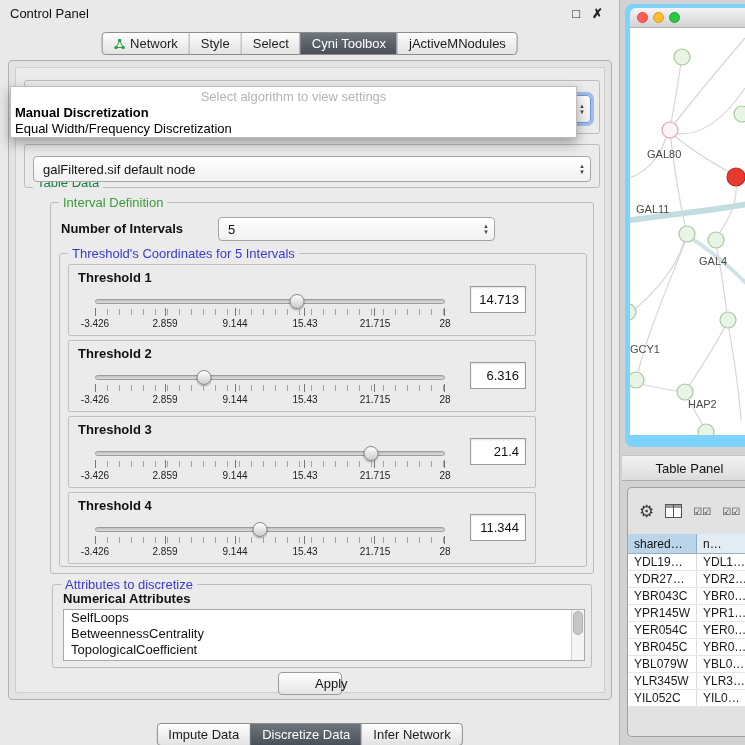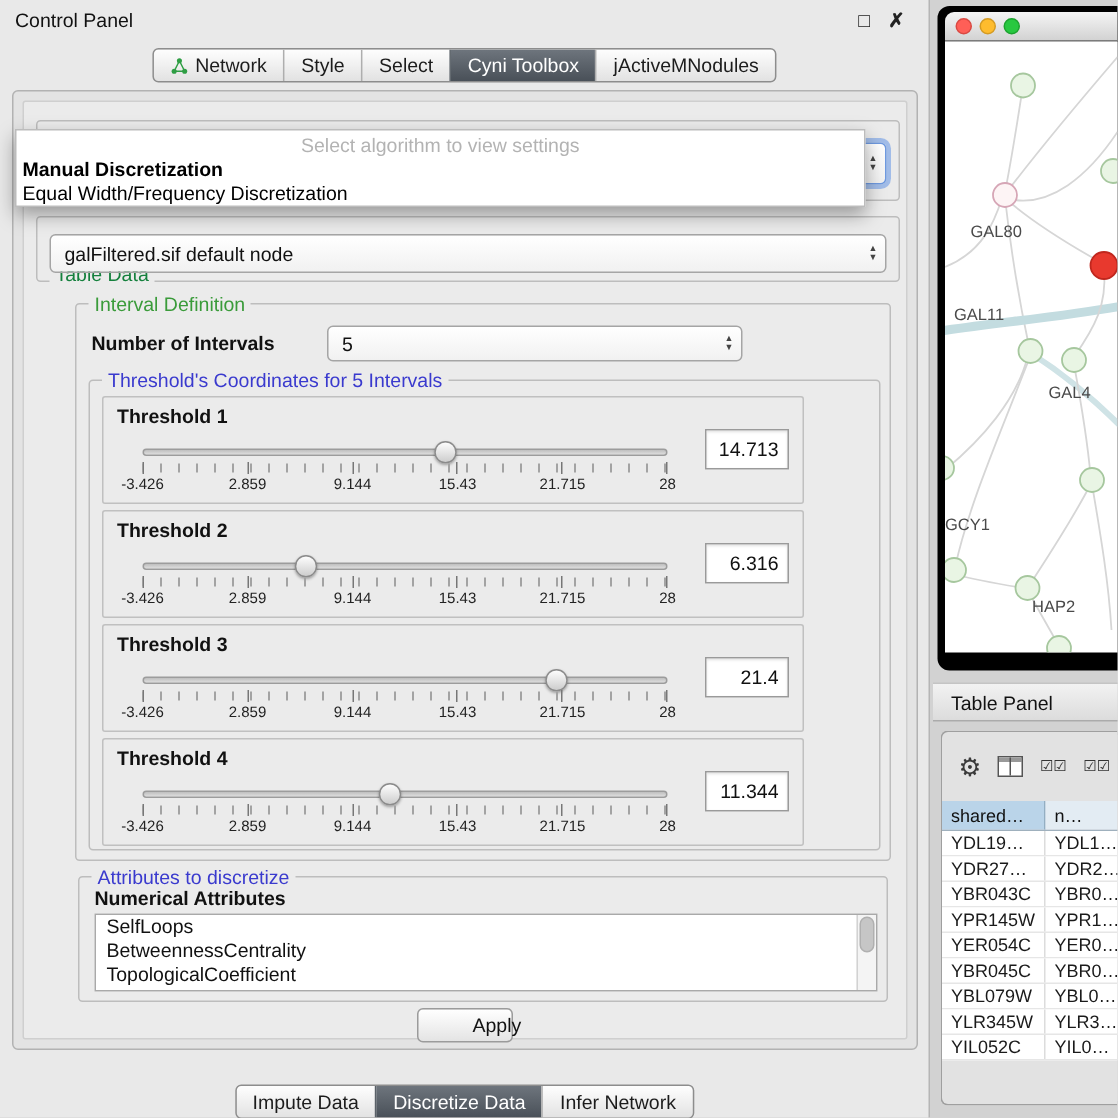--- a/index.html
+++ b/index.html
@@ -67,38 +67,38 @@
     box-shadow:inset 0 1px 2px rgba(0,0,0,.12);}
   
   .attr-header{position:absolute;left:10px;top:6px;font-size:13px;font-weight:bold;color:#111;}
   .listbox{position:absolute;left:10px;top:24px;width:522px;height:52px;background:#fff;border:1px solid #a9a9a9;overflow:hidden;}
   .list-item{font-size:13px;line-height:16px;padding-left:7px;color:#111;}
   .vscroll{position:absolute;right:0;top:0;bottom:0;width:13px;background:#f4f4f4;border-left:1px solid #d2d2d2;}
   .vthumb{position:absolute;left:1px;top:1px;width:10px;height:24px;background:#c6c6c6;border:1px solid #b0b0b0;border-radius:5px;}
   .apply{position:absolute;left:50%;transform:translateX(-50%);top:604px;width:64px;height:23px;border:1px solid #9b9b9b;
     border-radius:4px;background:linear-gradient(#ffffff,#e4e4e4);font-size:13px;font-family:inherit;color:#111;padding-left:36px;}
   
-  .net-win{position:absolute;left:625px;top:4px;width:120px;height:443px;background:#000000;border-radius:8px 0 0 8px;}
+  .net-win{position:absolute;left:625px;top:4px;width:120px;height:443px;background:#7dd3fc;border-radius:8px 0 0 8px;}
   .net-title{position:absolute;left:5px;top:4px;right:0;height:20px;background:linear-gradient(#f5f5f5,#d2d2d2);
     border-radius:6px 0 0 0;border-bottom:1px solid #b4b4b4;display:flex;align-items:center;gap:5px;padding-left:7px;}
   .light{width:11px;height:11px;border-radius:50%;}
   .light.red{background:#ff5f57;border:1px solid #d94942;}
   .light.yellow{background:#febc2e;border:1px solid #d49b23;}
   .light.green{background:#28c840;border:1px solid #1da32f;}
   .net-canvas{position:absolute;left:5px;top:24px;right:0;bottom:12px;background:#fff;overflow:hidden;}
   .e{fill:none;stroke:#d6d6d6;stroke-width:1.2;}
   .te{fill:none;stroke:#c3dce0;stroke-width:6;}
   .te2{fill:none;stroke:#cfe3e6;stroke-width:4;}
   .n{fill:#e9f5e4;stroke:#a6c79e;stroke-width:1.2;}
   .n.pink{fill:#fdf4f5;stroke:#d6a6b6;}
   .n.red{fill:#e8392e;stroke:#c0271e;}
   .net-canvas text{font-size:11px;fill:#4a4a4a;}
   
   .tp-header{position:absolute;left:622px;top:455px;width:123px;height:26px;background:linear-gradient(#f2f2f2,#dcdcdc);
-    border-top:1px solid #c4c4c4;border-bottom:1px solid #ababab;display:flex;align-items:center;padding-left:12px;font-size:13px;color:#111;}
+    border-top:1px solid #c4c4c4;border-bottom:1px solid #ababab;display:flex;align-items:center;padding-left:12px;font-size:13px;color:#111;justify-content:center;}
   .table-win{position:absolute;left:627px;top:487px;width:118px;height:250px;background:#e2e2e2;
     border:1px solid #9f9f9f;border-right:none;border-radius:5px 0 0 5px;overflow:hidden;}
   .t-toolbar{height:46px;display:flex;align-items:center;gap:11px;padding-left:11px;}
   .tb-gear{font-size:17px;color:#3a3a3a;line-height:1;}
   .tb-cols{width:17px;height:14px;background:#fff;border:1px solid #555;box-shadow:inset 0 3px 0 #999;position:relative;}
   .tb-cols::after{content:"";position:absolute;left:7px;top:0;bottom:0;width:1px;background:#555;}
   .tb-checks{font-size:10px;color:#333;}
   .thead{display:flex;height:20px;border-bottom:1px solid #9fb0bd;font-size:12px;color:#111;}
   .th{display:flex;align-items:center;padding-left:6px;overflow:hidden;text-align:right;}
   .th.c1{width:69px;background:#bad4e9;border-right:1px solid #93aec2;}

